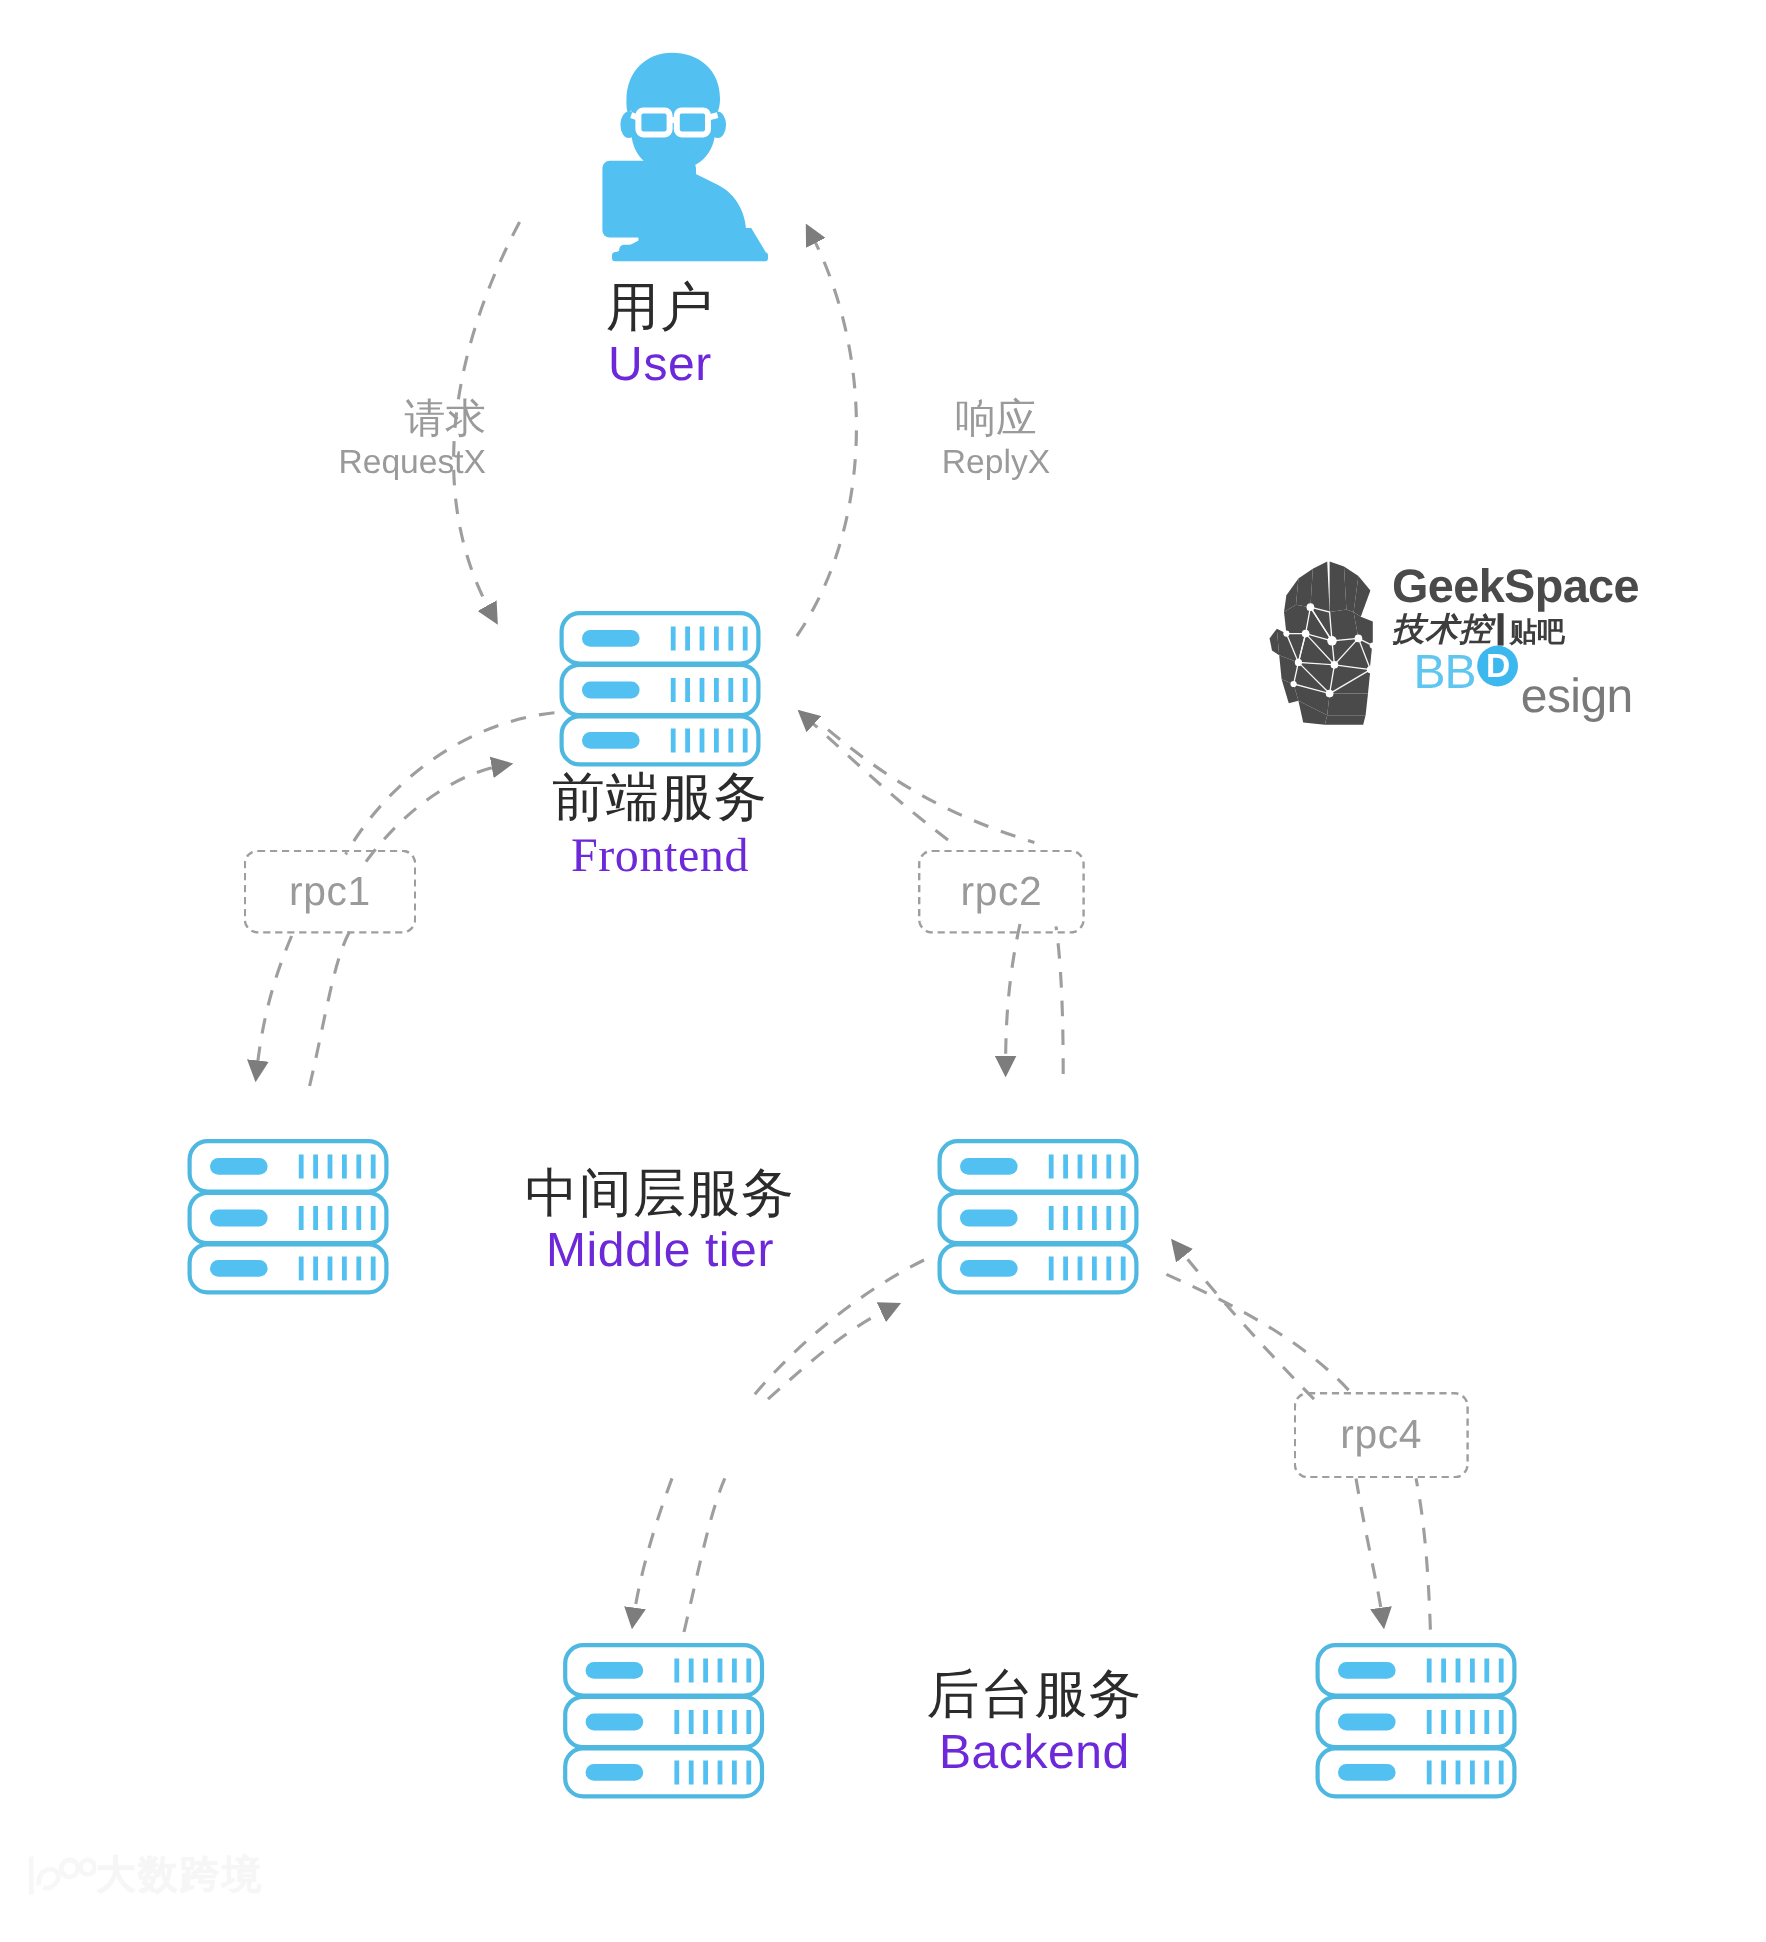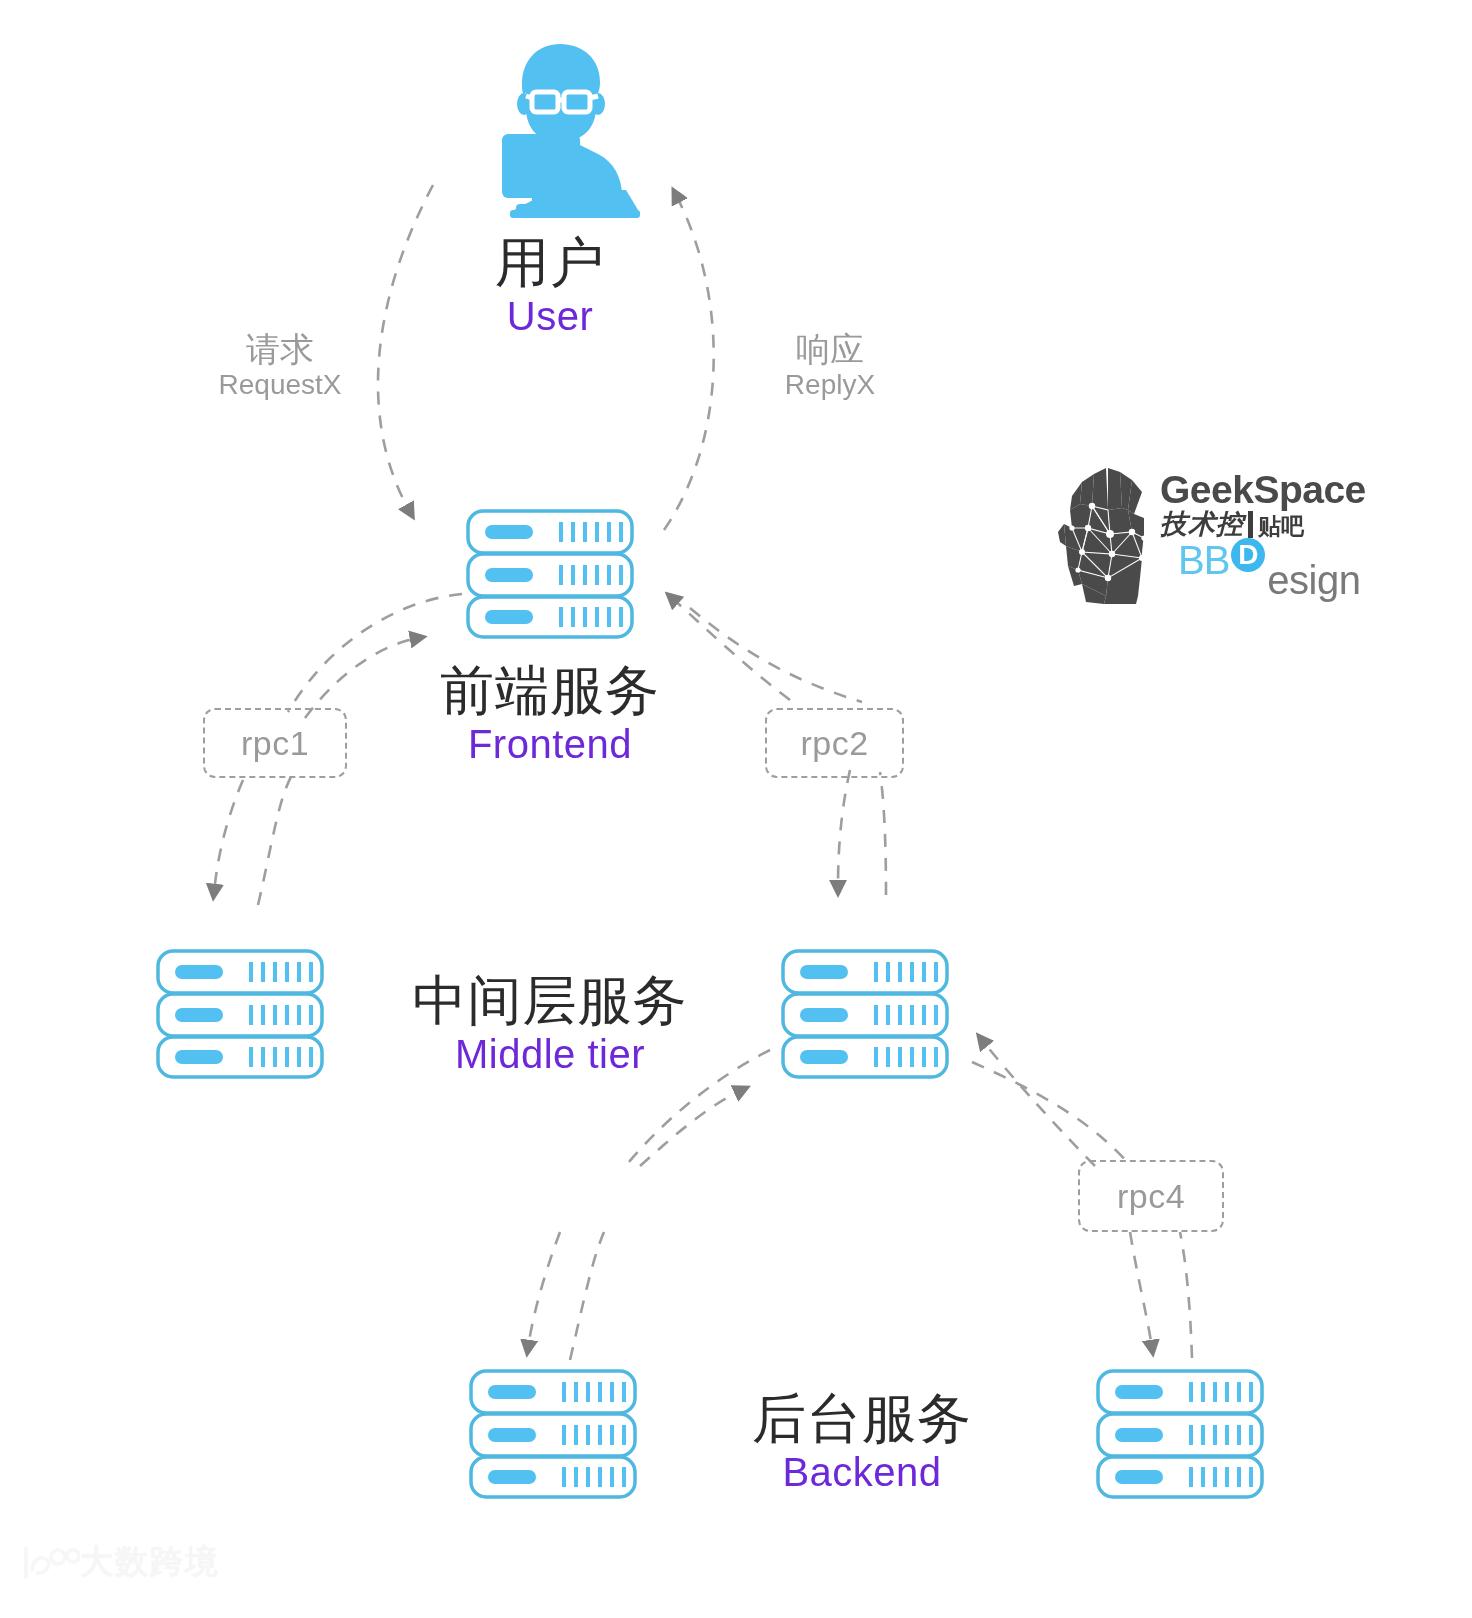--- a/index.html
+++ b/index.html
@@ -4,21 +4,21 @@
 <style>
   html,body{margin:0;padding:0;background:#ffffff;}
   body{width:1472px;height:1618px;position:relative;overflow:hidden;
        font-family:"Liberation Sans","DejaVu Sans",sans-serif;}
   #stage{position:absolute;left:0;top:0;width:1472px;height:1618px;background:#fff;}
   .abs{position:absolute;}
   svg.layer{position:absolute;left:0;top:0;width:1472px;height:1618px;overflow:visible;}
 
   
   .node-label{position:absolute;text-align:center;line-height:1.14;white-space:nowrap;}
-  .label-cn{font-size:54px;color:#2b2b2b;font-weight:400;letter-spacing:1px;}
+  .label-cn{font-size:44px;color:#2b2b2b;font-weight:400;letter-spacing:1px;}
   .label-en{font-size:40px;color:#6d28d9;font-weight:400;letter-spacing:0.5px;}
 
   
   .edge-label{position:absolute;text-align:center;line-height:1.16;white-space:nowrap;color:#9a9a9a;}
   .edge-cn{font-size:34px;color:#9a9a9a;}
   .edge-en{font-size:28px;color:#9a9a9a;}
 
   
   .rpc-box{position:absolute;border:2px dashed #9e9e9e;border-radius:12px;
            background:transparent;display:flex;align-items:center;justify-content:center;}
@@ -303,36 +303,36 @@
           <line x1="156" y1="99" x2="156" y2="119"></line>
       </g>
     </g>
   </svg>
 
   <div class="node-label" style="left:400px;top:232px;width:300px;">
     <div class="label-cn">用户</div>
     <div class="label-en">User</div>
   </div>
 
-  <div class="node-label" style="left:400px;top:660px;width:300px;">
+  <div class="node-label" style="left:400px;top:640px;width:300px;font-family:Liberation Serif, serif;">
     <div class="label-cn">前端服务</div>
     <div class="label-en">Frontend</div>
   </div>
 
   <div class="node-label" style="left:400px;top:970px;width:300px;">
     <div class="label-cn">中间层服务</div>
     <div class="label-en">Middle tier</div>
   </div>
 
   <div class="node-label" style="left:712px;top:1388px;width:300px;">
     <div class="label-cn">后台服务</div>
     <div class="label-en">Backend</div>
   </div>
 
-  <div class="edge-label" style="left:155px;top:330px;width:250px;">
+  <div class="edge-label" style="left:155px;top:330px;width:250px;text-align:right;">
     <div class="edge-cn">请求</div>
     <div class="edge-en">RequestX</div>
   </div>
 
   <div class="edge-label" style="left:705px;top:330px;width:250px;">
     <div class="edge-cn">响应</div>
     <div class="edge-en">ReplyX</div>
   </div>
 
   <div class="rpc-box" style="left:203px;top:708px;width:140px;height:66px;">

